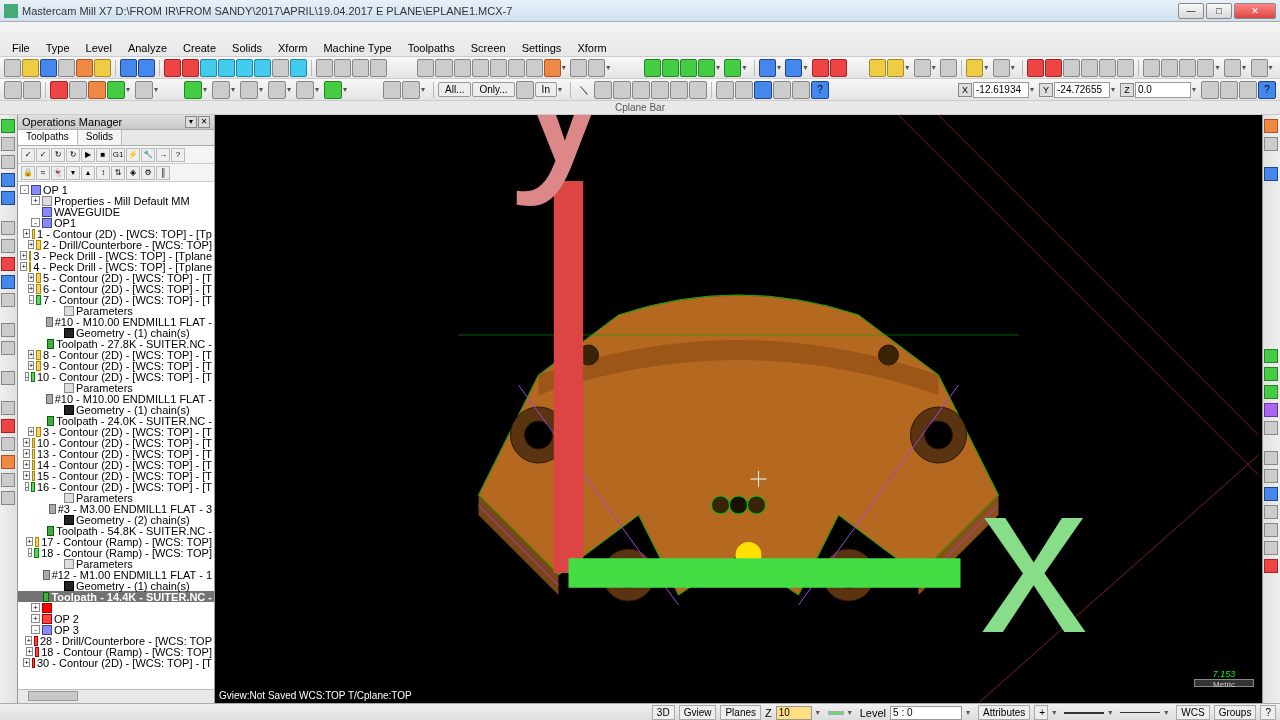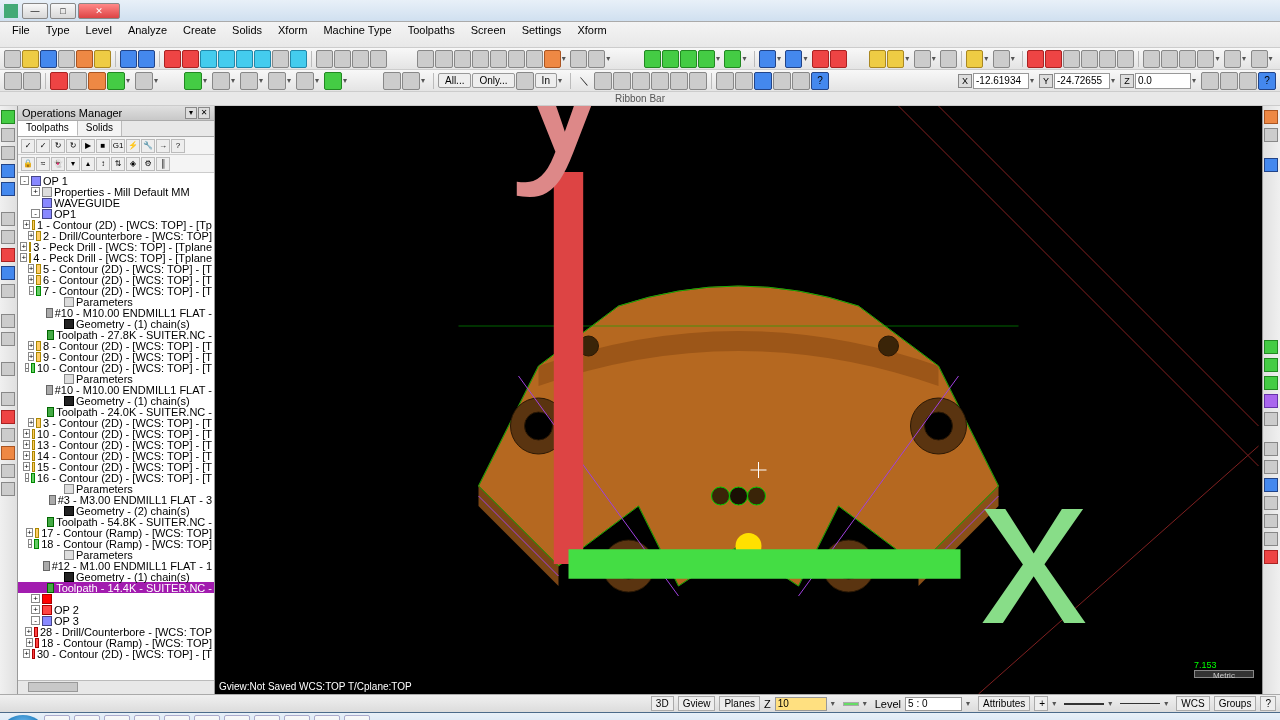--- a/index.html
+++ b/index.html
@@ -5,21 +5,21 @@
 * { margin: 0; padding: 0; box-sizing: border-box; font-family: 'Segoe UI', Tahoma, sans-serif; font-size: 11px; }
 body { width: 1280px; height: 720px; overflow: hidden; background: #f0f0f0; position: relative; }
 
 .titlebar { height: 22px; background: linear-gradient(#e8f0f8,#d0e0f0); display: flex; align-items: center; padding: 0 4px; border-bottom: 1px solid #aaa; }
 .titlebar-icon { width: 14px; height: 14px; background: #4a7; margin-right: 4px; }
 .titlebar-text { flex: 1; font-size: 11px; color: #333; }
 .win-btns { display: flex; gap: 2px; }
 .win-btn { width: 26px; height: 16px; border: 1px solid #888; background: linear-gradient(#f8f8f8,#d8d8d8); border-radius: 2px; display: flex; align-items: center; justify-content: center; font-size: 9px; cursor: pointer; }
 .win-btn.close { background: linear-gradient(#f88,#d44); color: #fff; width: 42px; }
 
-.menubar { height: 26px; background: linear-gradient(#f4f4f4,#e8e8e8); display: flex; align-items: flex-start; padding: 0 4px; border-bottom: 1px solid #ccc; }
+.menubar { height: 35px; background: linear-gradient(#f4f4f4,#e8e8e8); display: flex; align-items: flex-end; padding: 0 4px; border-bottom: 1px solid #ccc; }
 .menu-item { padding: 2px 8px; cursor: pointer; }
 
 .toolbar-row { height: 22px; background: linear-gradient(#f8f8f8,#e4e4e4); display: flex; align-items: center; padding: 1px 4px; border-bottom: 1px solid #ccc; gap: 1px; }
 .tb-btn { width: 18px; height: 18px; border: 1px solid transparent; display: flex; align-items: center; justify-content: center; cursor: pointer; border-radius: 2px; font-size: 10px; }
 .tb-sep { width: 1px; height: 16px; background: #bbb; margin: 0 3px; }
 .tb-dropdown { width: 8px; font-size: 8px; color: #555; cursor: pointer; }
 .tb-input { width: 56px; height: 16px; border: 1px solid #999; font-size: 10px; padding: 0 2px; background: #fff; }
 .tb-label { width: 14px; height: 14px; background: #ddd; border: 1px solid #888; text-align: center; font-size: 9px; line-height: 13px; }
 .filter-btn { padding: 1px 6px; border: 1px solid #999; background: #eee; font-size: 10px; cursor: pointer; border-radius: 2px; }
 
@@ -35,67 +35,68 @@
 .ops-header-title { flex: 1; }
 .ops-header-btn { width: 12px; height: 12px; border: 1px solid #888; background: #ddd; margin-left: 1px; font-size: 8px; text-align: center; cursor: pointer; }
 .ops-tabs { display: flex; height: 16px; background: #e8e8e8; border-bottom: 1px solid #aaa; }
 .ops-tab { padding: 1px 8px; font-size: 10px; border-right: 1px solid #bbb; cursor: pointer; background: #f4f4f4; }
 .ops-tab.active { background: #fff; border-bottom: 1px solid #fff; }
 .ops-toolbar { height: 18px; display: flex; align-items: center; padding: 1px 3px; gap: 1px; border-bottom: 1px solid #ccc; }
 .ops-tb-btn { width: 14px; height: 14px; border: 1px solid #bbb; background: #eee; cursor: pointer; font-size: 8px; display: flex; align-items: center; justify-content: center; }
 
 .tree { flex: 1; overflow: auto; background: #fff; font-size: 10px; padding: 2px 0; }
 .tree-node { display: flex; align-items: center; padding: 0 2px; height: 11px; white-space: nowrap; cursor: pointer; }
-.tree-node.selected { background: #a21caf; color: #fff; }
+.tree-node.selected { background: #737373; color: #fff; font-weight: bold; }
 .tree-exp { width: 9px; height: 9px; border: 1px solid #888; background: #fff; font-size: 8px; line-height: 7px; text-align: center; margin-right: 2px; cursor: pointer; color: #000; }
 .tree-spacer { display: inline-block; width: 11px; }
 .tree-icon { width: 10px; height: 10px; margin-right: 2px; display: inline-block; }
 .tree-icon.folder { background: #fc6; border: 1px solid #a80; }
 .tree-icon.folder-g { background: #6c6; border: 1px solid #080; }
 .tree-icon.gear { background: #88f; border: 1px solid #448; }
 .tree-icon.param { background: #ddd; border: 1px solid #888; }
 .tree-icon.tool { background: #aaa; border: 1px solid #666; }
 .tree-icon.geom { background: #222; border: 1px solid #000; }
 .tree-icon.tp { background: #4a4; border: 1px solid #060; }
 .tree-icon.red { background: #f44; border: 1px solid #a00; }
 .tree-icon.arrow { background: #f00; border: 1px solid #a00; position: relative; }
 .ops-scroll { height: 14px; background: #e8e8e8; border-top: 1px solid #bbb; display: flex; }
 .ops-scroll-thumb { width: 50px; height: 10px; margin: 1px 10px; background: #c8c8c8; border: 1px solid #999; }
 
 .viewport { flex: 1; background: #000; position: relative; overflow: hidden; }
 .viewport svg { width: 100%; height: 100%; }
 .vp-overlay { position: absolute; bottom: 2px; left: 4px; color: #fff; font-size: 10px; }
 .vp-scale { position: absolute; bottom: 16px; right: 8px; width: 60px; }
-.vp-scale-text { color: #0f0; font-size: 9px; text-align: left; }
+.vp-scale-text { color: #0f0; font-size: 9px; text-align: center; font-style: italic; }
 .vp-scale-bar { height: 8px; border: 1px solid #888; background: #333; color: #ccc; font-size: 8px; text-align: center; }
 .axis-gizmo { position: absolute; left: 26px; bottom: 32px; width: 30px; height: 30px; }
 
 .statusbar { height: 18px; background: linear-gradient(#f0f0f0,#dcdcdc); border-top: 1px solid #aaa; display: flex; align-items: center; padding: 0 4px; gap: 4px; font-size: 10px; }
 .sb-btn { padding: 1px 4px; border: 1px solid #aaa; background: #eee; cursor: pointer; font-size: 10px; }
-.sb-input { width: 52px; height: 14px; border: 1px solid #999; font-size: 10px; padding: 0 2px; background: #fff; }
+.sb-input { width: 36px; height: 14px; border: 1px solid #999; font-size: 10px; padding: 0 2px; background: #fff; }
 .sb-green { background: #6d6; }
 .sb-flex { flex: 1; }
 
 .taskbar { height: 30px; background: linear-gradient(#e8f0f8,#c0d8f0); border-top: 1px solid #4a6a8a; display: flex; align-items: center; padding: 0 4px; }
 .start-btn { width: 38px; height: 26px; background: radial-gradient(circle,#8cf,#06a); border-radius: 50%; cursor: pointer; display:flex; align-items:center; justify-content:center; }
 .start-btn::before { content:'⊞'; color:#fff; font-size:16px; }
 .task-item { width: 26px; height: 26px; margin: 0 2px; border: 1px solid #aac; background: linear-gradient(#f8f8f8,#d8e8f8); border-radius: 2px; cursor: pointer; display:flex; align-items:center; justify-content:center; font-size:14px; }
 .tray { margin-left: auto; display: flex; align-items: center; gap: 6px; padding: 0 6px; font-size: 10px; color: #333; }
 
 
 .ic-red{background:#e44;border:1px solid #a22;} .ic-green{background:#4c4;border:1px solid #282;}
 .ic-blue{background:#48e;border:1px solid #248;} .ic-yellow{background:#ec4;border:1px solid #a82;}
 .ic-gray{background:#ccc;border:1px solid #888;} .ic-purple{background:#a6e;border:1px solid #63a;}
 .ic-orange{background:#e84;border:1px solid #a52;} .ic-cyan{background:#4ce;border:1px solid #28a;}
 </style>
 </head>
 <body>
 
 <div class="titlebar">
   <div class="titlebar-icon"></div>
+  <div class="titlebar-text">Mastercam Mill X7   D:\FROM IR\FROM SANDY\2017\APRIL\19.04.2017 E PLANE\EPLANE1.MCX-7</div>
   <div class="win-btns">
     <div class="win-btn">—</div>
     <div class="win-btn">□</div>
     <div class="win-btn close">✕</div>
   </div>
 </div>
 
 <div class="menubar" id="menubar">
     <div class="menu-item">File</div>
     <div class="menu-item">Type</div>
@@ -252,21 +253,21 @@
   <div class="tb-dropdown">▾</div>
   <div class="tb-label">Z</div>
   <input class="tb-input" value="0.0" style="">
   <div class="tb-dropdown">▾</div>
   <div class="tb-btn ic-gray"></div>
   <div class="tb-btn ic-gray"></div>
   <div class="tb-btn ic-gray"></div>
   <div class="tb-btn ic-blue">?</div>
 </div>
 
-<div class="ribbon-label">Ribbon Bar</div>
+<div class="ribbon-label">Cplane Bar</div>
 
 <div class="main-area">
   <div class="left-sidebar">
     <div class="ls-btn ic-green"></div>
     <div class="ls-btn ic-gray"></div>
     <div class="ls-btn ic-gray"></div>
     <div class="ls-btn ic-blue"></div>
     <div class="ls-btn ic-blue"></div>
     <div style="height:8px"></div>
     <div class="ls-btn ic-gray"></div>
@@ -731,21 +732,21 @@
   <div class="sb-flex"></div>
   <div class="sb-btn">3D</div>
   <div class="sb-btn">Gview</div>
   <div class="sb-btn">Planes</div>
   <span>Z</span>
   <input class="sb-input" style="background: rgb(255, 224, 128);" value="10">
   <span class="tb-dropdown">▾</span>
   <div class="sb-btn sb-green" style="width:16px"></div>
   <span class="tb-dropdown">▾</span>
   <span>Level</span>
-  <input class="sb-input" style="width: 57px;" value="5 : 0">
+  <input class="sb-input" style="width: 72px;" value="5 : 0">
   <span class="tb-dropdown">▾</span>
   <div class="sb-btn">Attributes</div>
   <div class="sb-btn" style="width:14px">+</div>
   <span class="tb-dropdown">▾</span>
   <div style="width:40px;height:2px;background:#333"></div>
   <span class="tb-dropdown">▾</span>
   <div style="width:40px;height:1px;background:#333"></div>
   <span class="tb-dropdown">▾</span>
   <div class="sb-btn">WCS</div>
   <div class="sb-btn">Groups</div>

